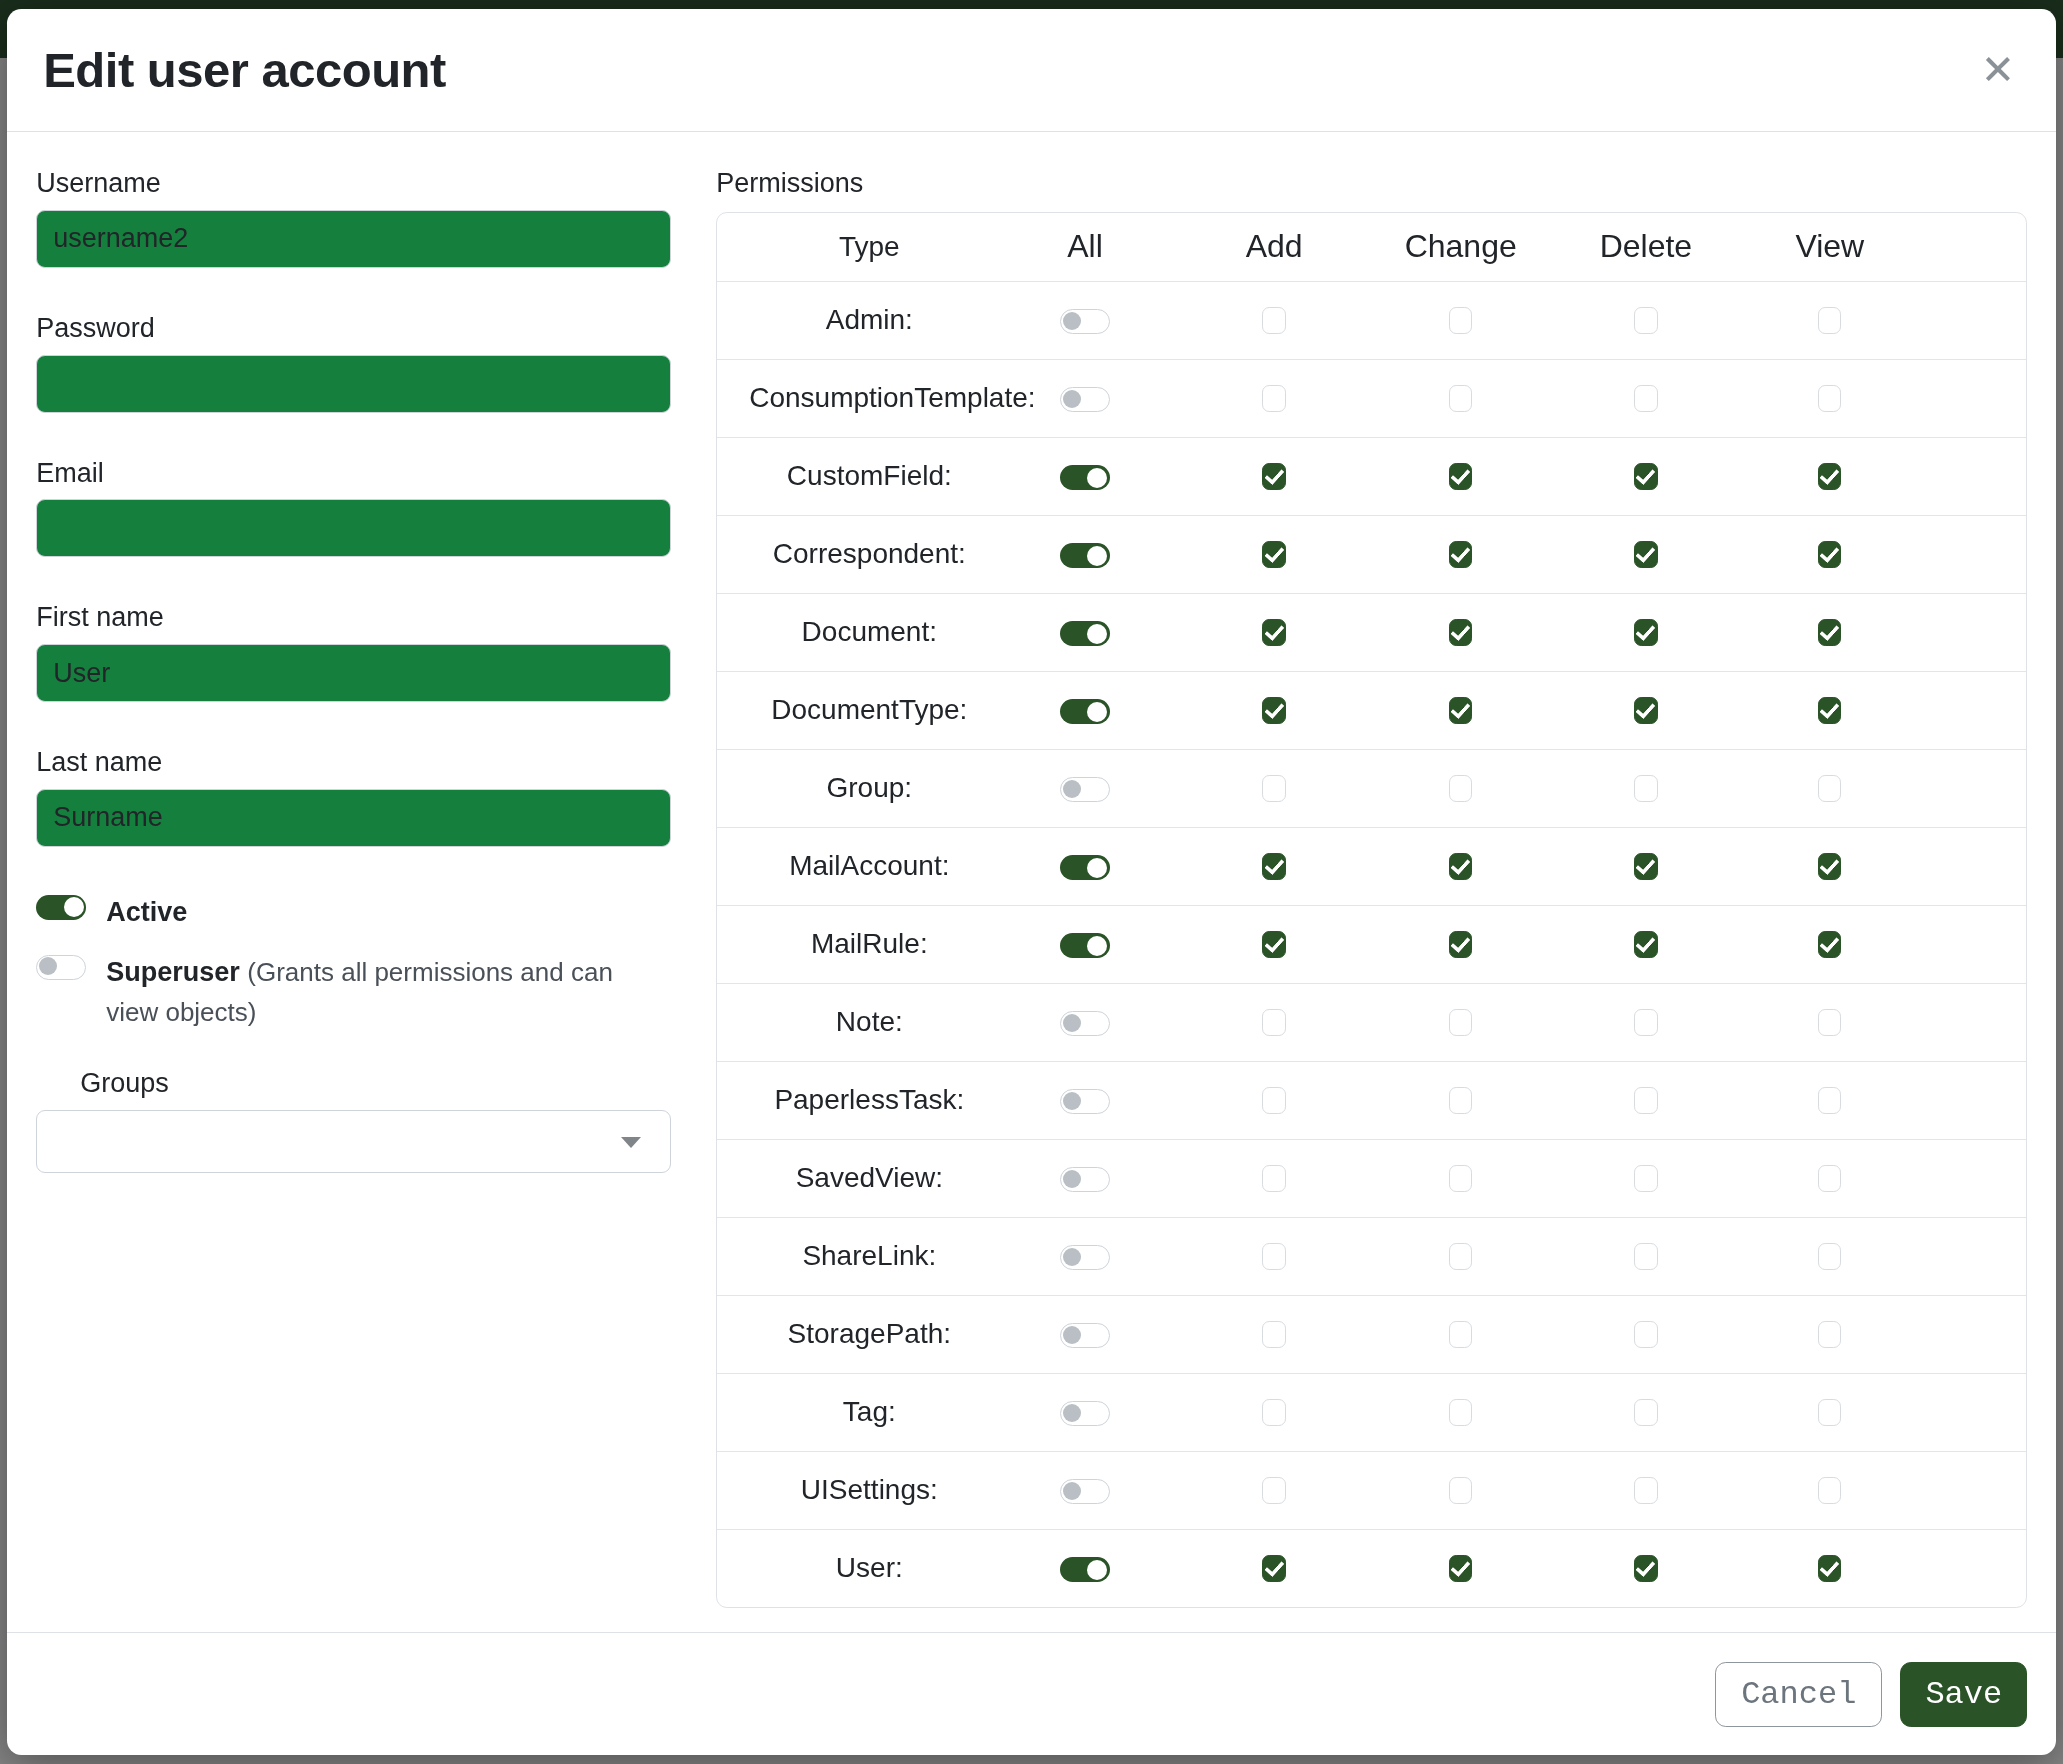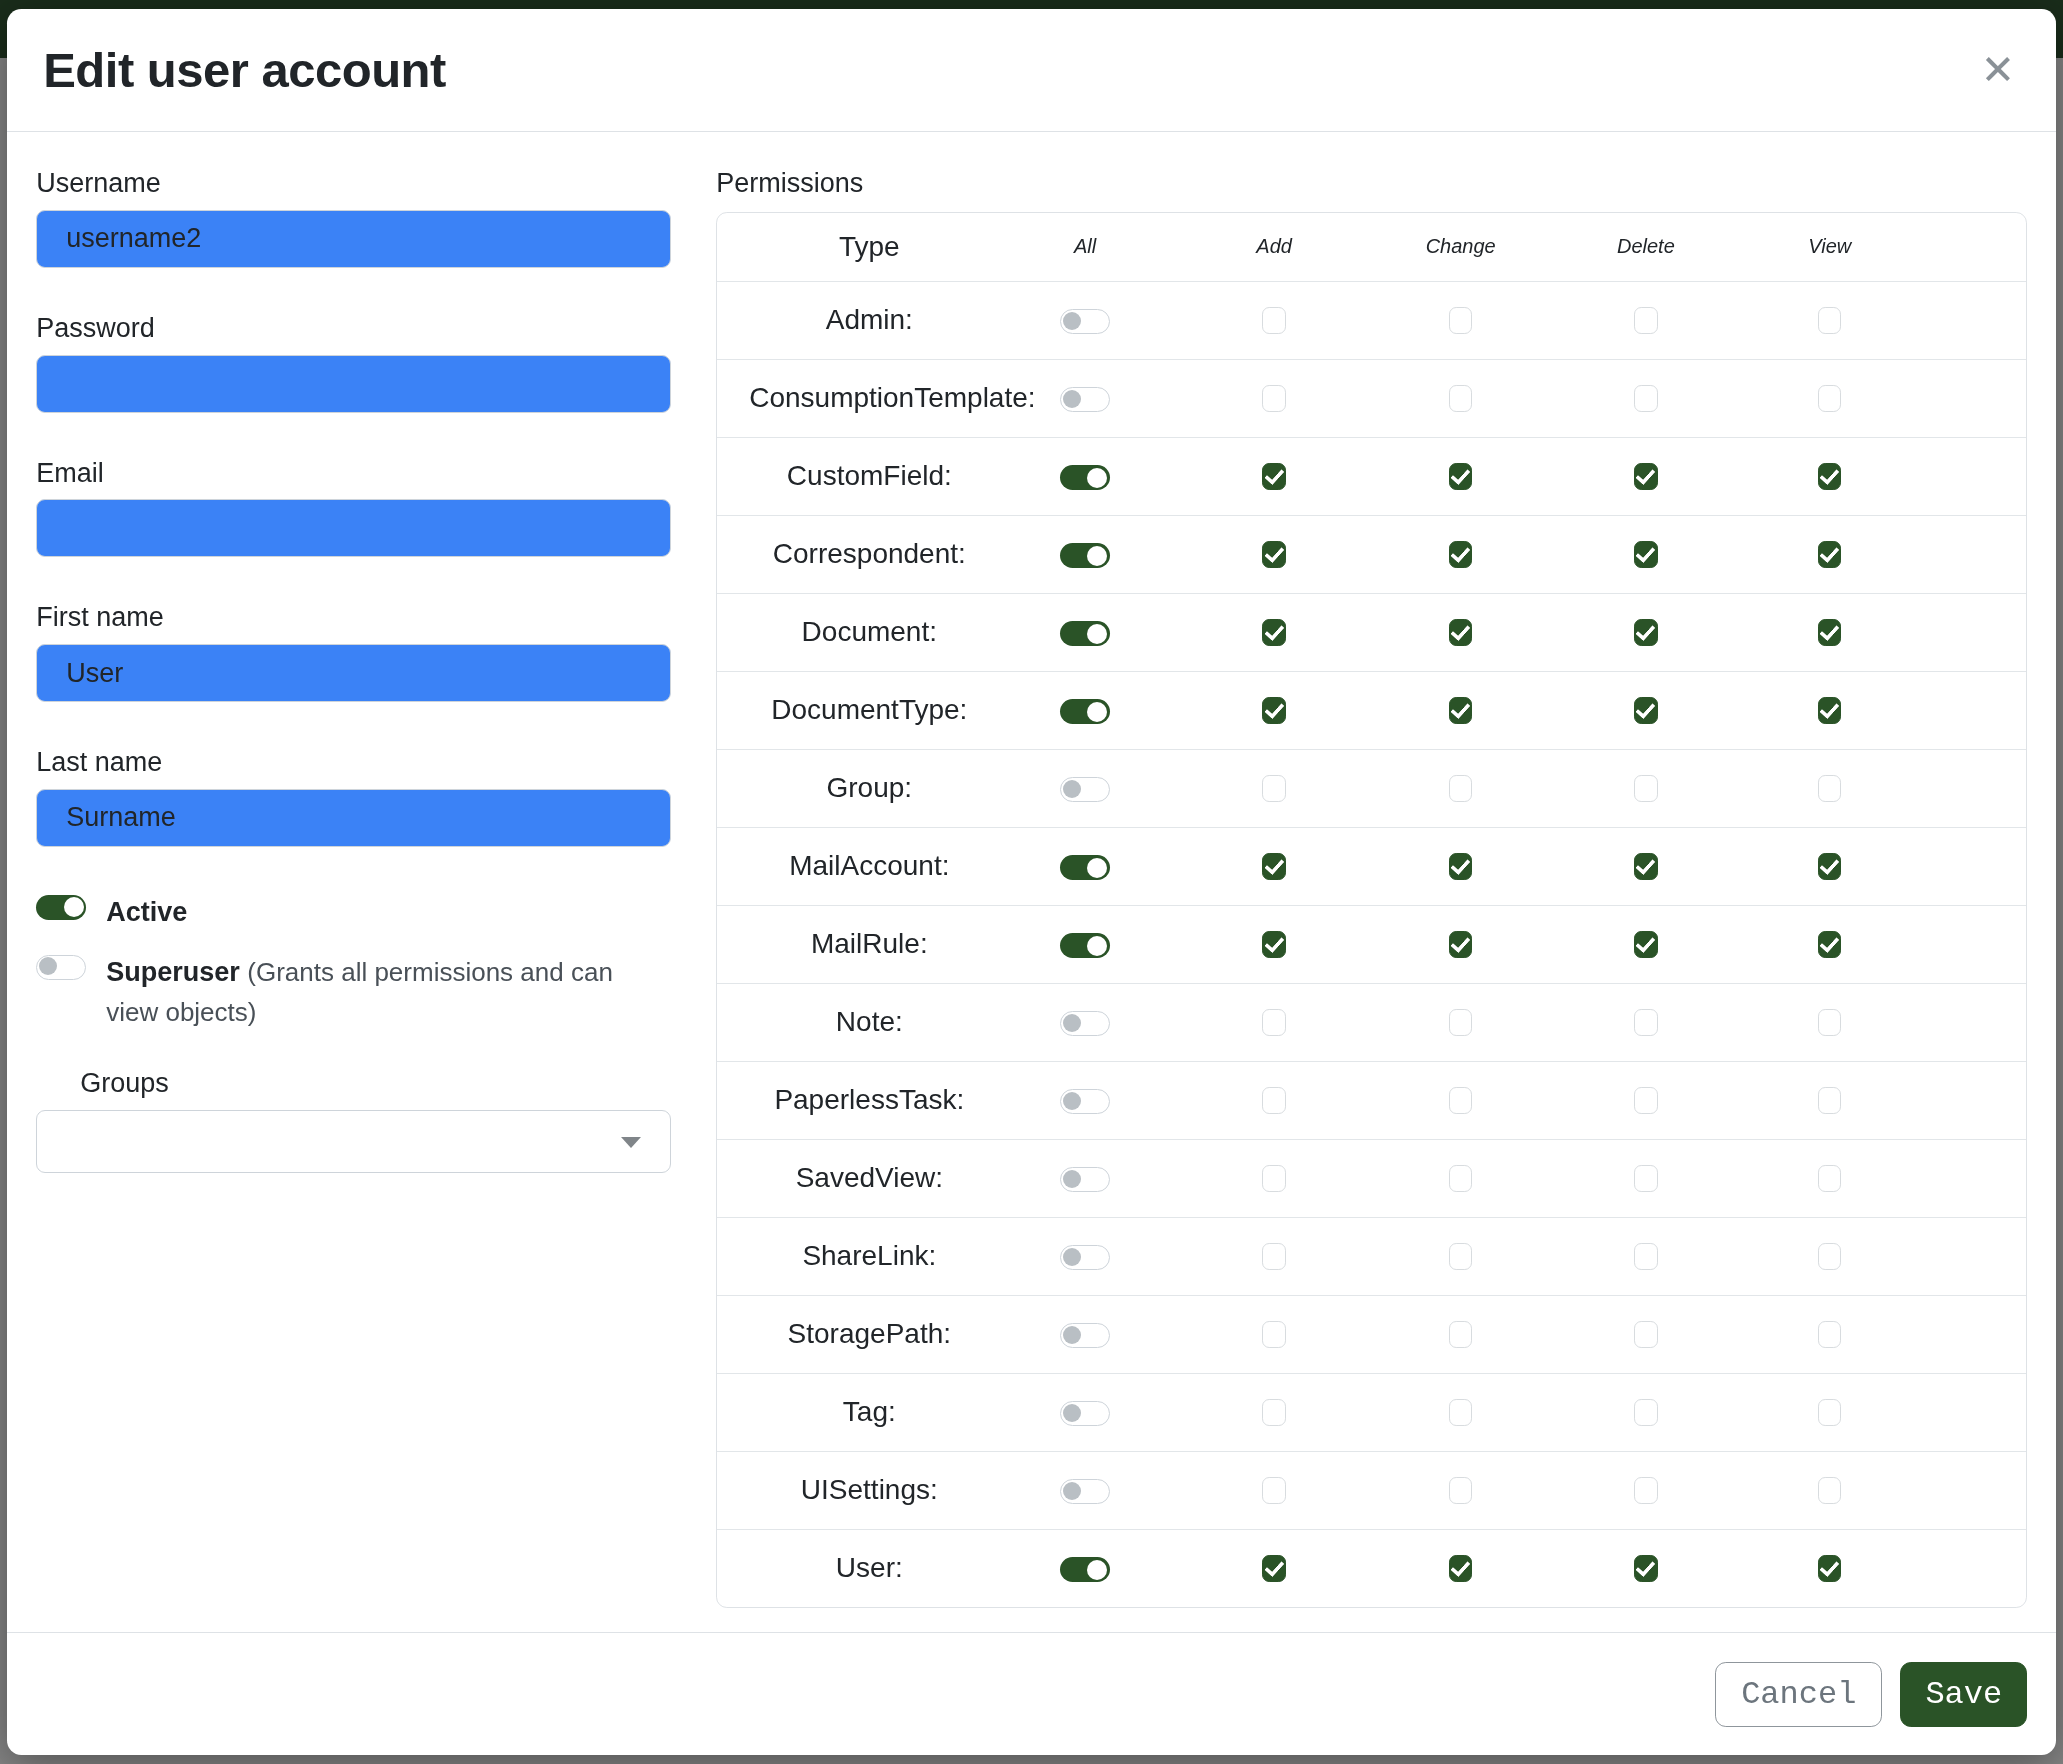--- a/index.html
+++ b/index.html
@@ -13,21 +13,21 @@
   .modal-title{font-size:49px;font-weight:600;color:#212529;letter-spacing:-0.5px;}
   .close-btn{margin-left:auto;background:none;border:none;cursor:pointer;
     font-size:41px;color:#8a9197;line-height:1;padding:9px;}
   
   .modal-body{flex:1 1 auto;display:flex;padding:36px 29px 0 29px;gap:45px;overflow:hidden;}
   .col-left{width:635px;flex:0 0 635px;}
   .col-right{flex:1 1 auto;min-width:0;}
   .form-label{font-size:27px;color:#212529;margin-bottom:10.8px;}
   .form-group{margin-bottom:45px;}
   .text-input{width:100%;box-sizing:border-box;height:58px;border:1.8px solid #ced4da;border-radius:9px;
-    font-size:27px;color:#212529;padding:0 29px;outline:none;background:#3b82f6;
+    font-size:27px;color:#212529;padding:0 16px;outline:none;background:#15803d;
     font-family:"Liberation Sans","DejaVu Sans",sans-serif;}
   
   .switch-row{display:flex;align-items:flex-start;margin-bottom:20px;}
   .switch{width:50px;height:25px;border-radius:12.6px;flex:0 0 50px;position:relative;margin-top:2.7px;cursor:pointer;}
   .switch.on{background:#2a5327;}
   .switch.on .knob{position:absolute;right:2.7px;top:2.7px;width:20px;height:20px;border-radius:50%;background:#fff;}
   .switch.off{background:#fff;border:1.8px solid #ced4da;box-sizing:border-box;}
   .switch.off .knob{position:absolute;left:1.8px;top:1.8px;width:18px;height:18px;border-radius:50%;background:#b9bfc4;}
   .switch-text{margin-left:20px;font-size:27px;color:#212529;line-height:40px;}
   .switch-label-strong{font-weight:600;}
@@ -37,21 +37,21 @@
     border-radius:9px;background:#fff;cursor:pointer;}
   .select-caret{position:absolute;right:29px;top:26px;width:0;height:0;
     border-left:10px solid transparent;border-right:10px solid transparent;border-top:11.7px solid #808589;}
   
   .perm-table{margin-top:12.6px;border:1.8px solid #dee2e6;border-radius:10.8px;background:#fff;overflow:hidden;text-align:center;}
   .perm-row{display:grid;grid-template-columns:20.8% 14.6% 14.3% 14.2% 14.1% 14.0% 1fr;align-items:center;}
   .perm-header{height:68px;}
   .perm-body-row{height:77px;border-top:1.8px solid #e2e6e9;}
   .perm-cell-type{padding-left:32px;font-size:28px;color:#212529;}
   .perm-cell{display:flex;justify-content:center;align-items:center;}
-  .perm-header .perm-cell{font-size:20px;color:#212529;font-style:italic;}
+  .perm-header .perm-cell{font-size:32px;color:#212529;}
   .checkbox{width:23.4px;height:27px;border-radius:7.2px;box-sizing:border-box;cursor:pointer;
     display:flex;align-items:center;justify-content:center;}
   .checkbox.off{background:#fff;border:1.8px solid #d8dcdf;}
   .checkbox.on{background:#2a5327;border:1.8px solid #2a5327;}
   .checkbox.on::after{content:'';width:7.2px;height:13.5px;border-right:4.5px solid #fff;border-bottom:4.5px solid #fff;
     transform:rotate(42deg);margin-bottom:3.6px;border-radius:0.9px;}
   
   .modal-footer{flex:0 0 122px;height:122px;border-top:1.8px solid #dee2e6;display:flex;align-items:center;
     justify-content:flex-end;padding:0 29px;gap:18px;margin-top:auto;}
   .btn{height:65px;border-radius:10.8px;font-size:32px;cursor:pointer;

